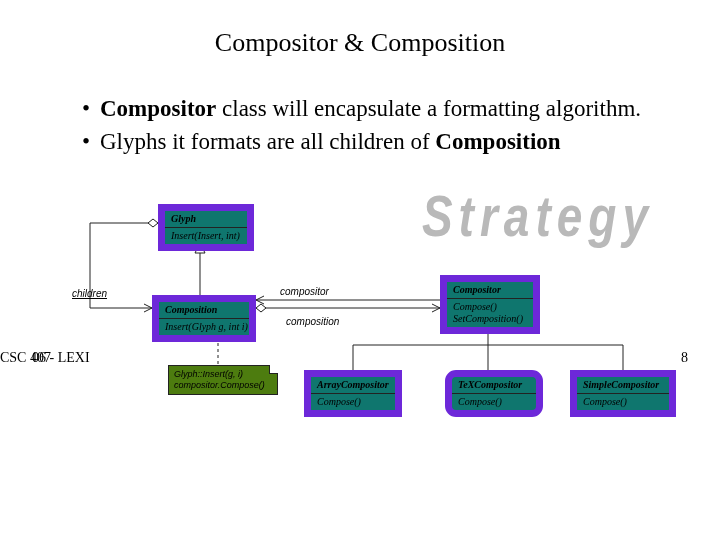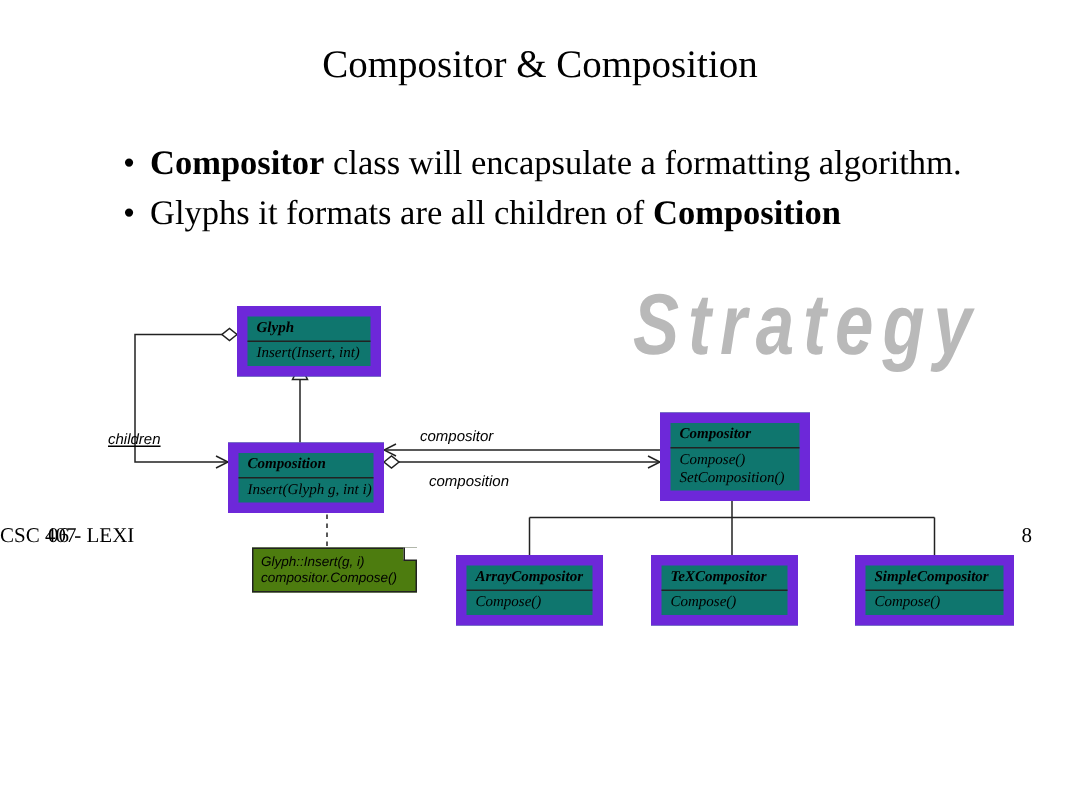--- a/index.html
+++ b/index.html
@@ -207,21 +207,21 @@
         <div>Compose()</div>
         <div>SetComposition()</div>
       </div>
     </div>
 
     <div class="ubox" style="left:234px; top:180px; width:98px;">
       <div class="head">ArrayCompositor</div>
       <div class="ops">Compose()</div>
     </div>
 
-    <div class="ubox" style="left:364px; top:180px; width:98px;">
+    <div class="ubox" style="left:375px; top:180px; width:98px;border-radius:11px;">
       <div class="head">TeXCompositor</div>
       <div class="ops">Compose()</div>
     </div>
 
     <div class="ubox" style="left:500px; top:180px; width:106px;">
       <div class="head">SimpleCompositor</div>
       <div class="ops">Compose()</div>
     </div>
 
     <div class="note" style="left:98px; top:175px; width:110px;">

